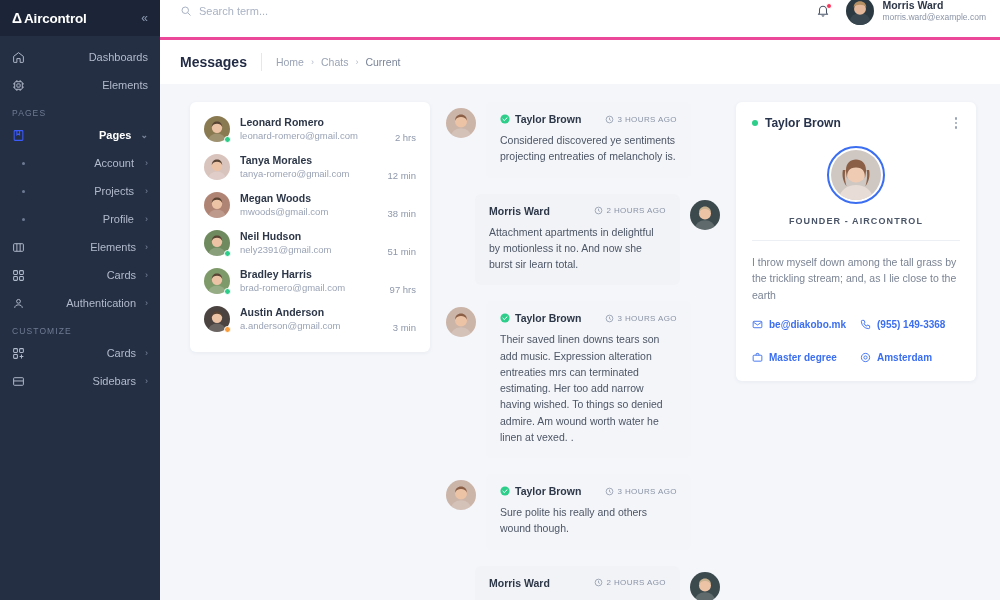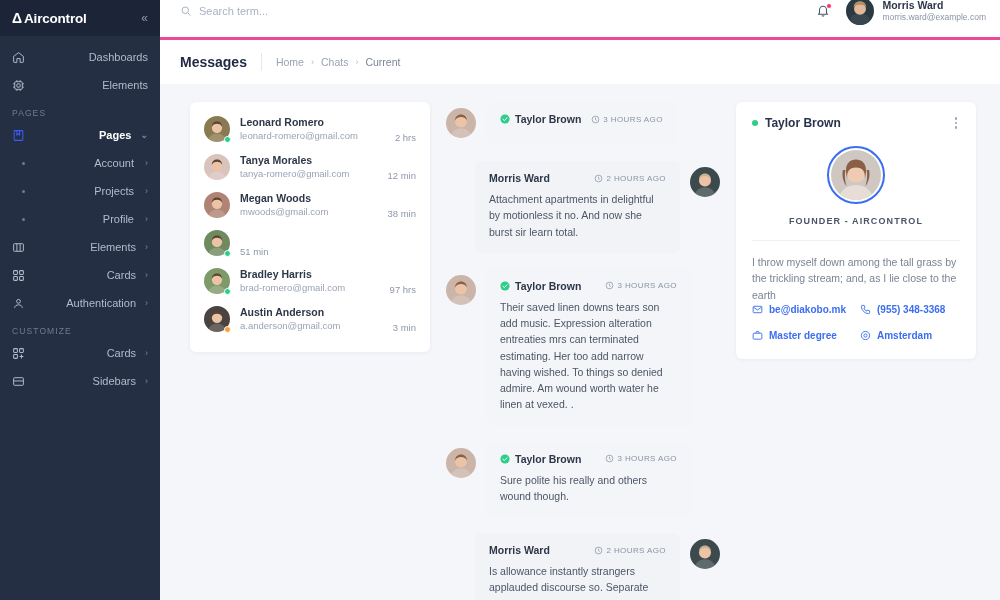--- a/index.html
+++ b/index.html
@@ -174,21 +174,21 @@
   }
   .pav .in { width: 100%; height: 100%; border-radius: 50%; overflow: hidden; }
   .prole {
     font-size: 9px; font-weight: 700; color: #4a5568;
     letter-spacing: 1.1px; margin-top: 12px;
   }
   .pdiv { height: 1px; background: #eceff4; margin: 14px 0 13px; }
   .pbio { font-size: 10.5px; color: #7b8494; line-height: 1.6; text-align: left; }
   .pgrid {
     display: grid; grid-template-columns: 1fr 1fr;
-    gap: 15px 8px; margin-top: 0; text-align: left;
+    gap: 22px 8px; margin-top: 15px; text-align: left;
   }
   .pitem { display: flex; align-items: center; gap: 6px; font-size: 10px; font-weight: 700; color: #3b6ef0; cursor: pointer; white-space: nowrap;}
   .pitem svg { width: 11px; height: 11px; flex:0 0 11px; display:block; }
 
   
   .face { width: 100%; height: 100%; display: block; }
 </style>
 </head>
 <body>
 
@@ -430,20 +430,24 @@
                 <div class="av">
                   <svg class="face" viewBox="0 0 40 40">
                     <rect width="40" height="40" fill="#6f8a5e"></rect>
                     <ellipse cx="20" cy="37" rx="13" ry="10" fill="rgba(255,255,255,.18)"></ellipse>
                     <circle cx="20" cy="18" r="8" fill="#edc3a6"></circle>
                     <path d="M12 17c0-5.5 3.5-8.5 8-8.5s8 3 8 8.5c-1.5-3.5-4-5-8-5s-6.5 1.5-8 5z" fill="#5a4434"></path>
                   </svg>
                 </div>
                 <span class="st" style="background:#2dce89"></span>
               </div>
+              <div class="txt">
+                <div class="nm">Neil Hudson</div>
+                <div class="em">nely2391@gmail.com</div>
+              </div>
               <div class="tm">51 min</div>
             </div>
             <div class="chatrow">
               <div class="avwrap">
                 <div class="av">
                   <svg class="face" viewBox="0 0 40 40">
                     <rect width="40" height="40" fill="#7f9a6a"></rect>
                     <ellipse cx="20" cy="37" rx="13" ry="10" fill="rgba(255,255,255,.18)"></ellipse>
                     <circle cx="20" cy="18" r="8" fill="#edc3a6"></circle>
                     <path d="M12 17c0-5.5 3.5-8.5 8-8.5s8 3 8 8.5c-1.5-3.5-4-5-8-5s-6.5 1.5-8 5z" fill="#5a4434"></path>
@@ -498,20 +502,21 @@
                   <span class="anm">Taylor Brown</span>
                 </div>
                 <div class="btime">
                   <svg viewBox="0 0 24 24" fill="none" stroke="#8a93a6" stroke-width="2">
                     <circle cx="12" cy="12" r="9"></circle>
                     <path d="M12 7v5.5l3.5 2"></path>
                   </svg>
                   <span class="atm">3 HOURS AGO</span>
                 </div>
               </div>
+              <div class="btext">Considered discovered ye sentiments projecting entreaties of melancholy is.</div>
             </div>
           </div>
           <div class="msg out">
             <div class="bubble">
               <div class="bhead">
                 <div class="bname">
                   <span class="anm">Morris Ward</span>
                 </div>
                 <div class="btime">
                   <svg viewBox="0 0 24 24" fill="none" stroke="#8a93a6" stroke-width="2">
@@ -656,21 +661,21 @@
               </span>
               <span>be@diakobo.mk</span>
             </div>
 
             <div class="pitem">
               <span>
                 <svg viewBox="0 0 24 24" fill="none" stroke="#3b6ef0" stroke-width="2">
                     <path d="M5 3h4l2 5-2.5 1.5a12 12 0 0 0 6 6L16 13l5 2v4a2 2 0 0 1-2 2A16 16 0 0 1 3 5a2 2 0 0 1 2-2z"></path>
                   </svg>
               </span>
-              <span>(955) 348-3368</span>
+              <span>(955) 149-3368</span>
             </div>
 
             <div class="pitem">
               <span>
                 <svg viewBox="0 0 24 24" fill="none" stroke="#3b6ef0" stroke-width="2">
                     <rect x="2.5" y="7" width="19" height="13" rx="2"></rect>
                     <path d="M9 7V5a2 2 0 0 1 2-2h2a2 2 0 0 1 2 2v2"></path>
                   </svg>
               </span>
               <span>Master degree</span>

